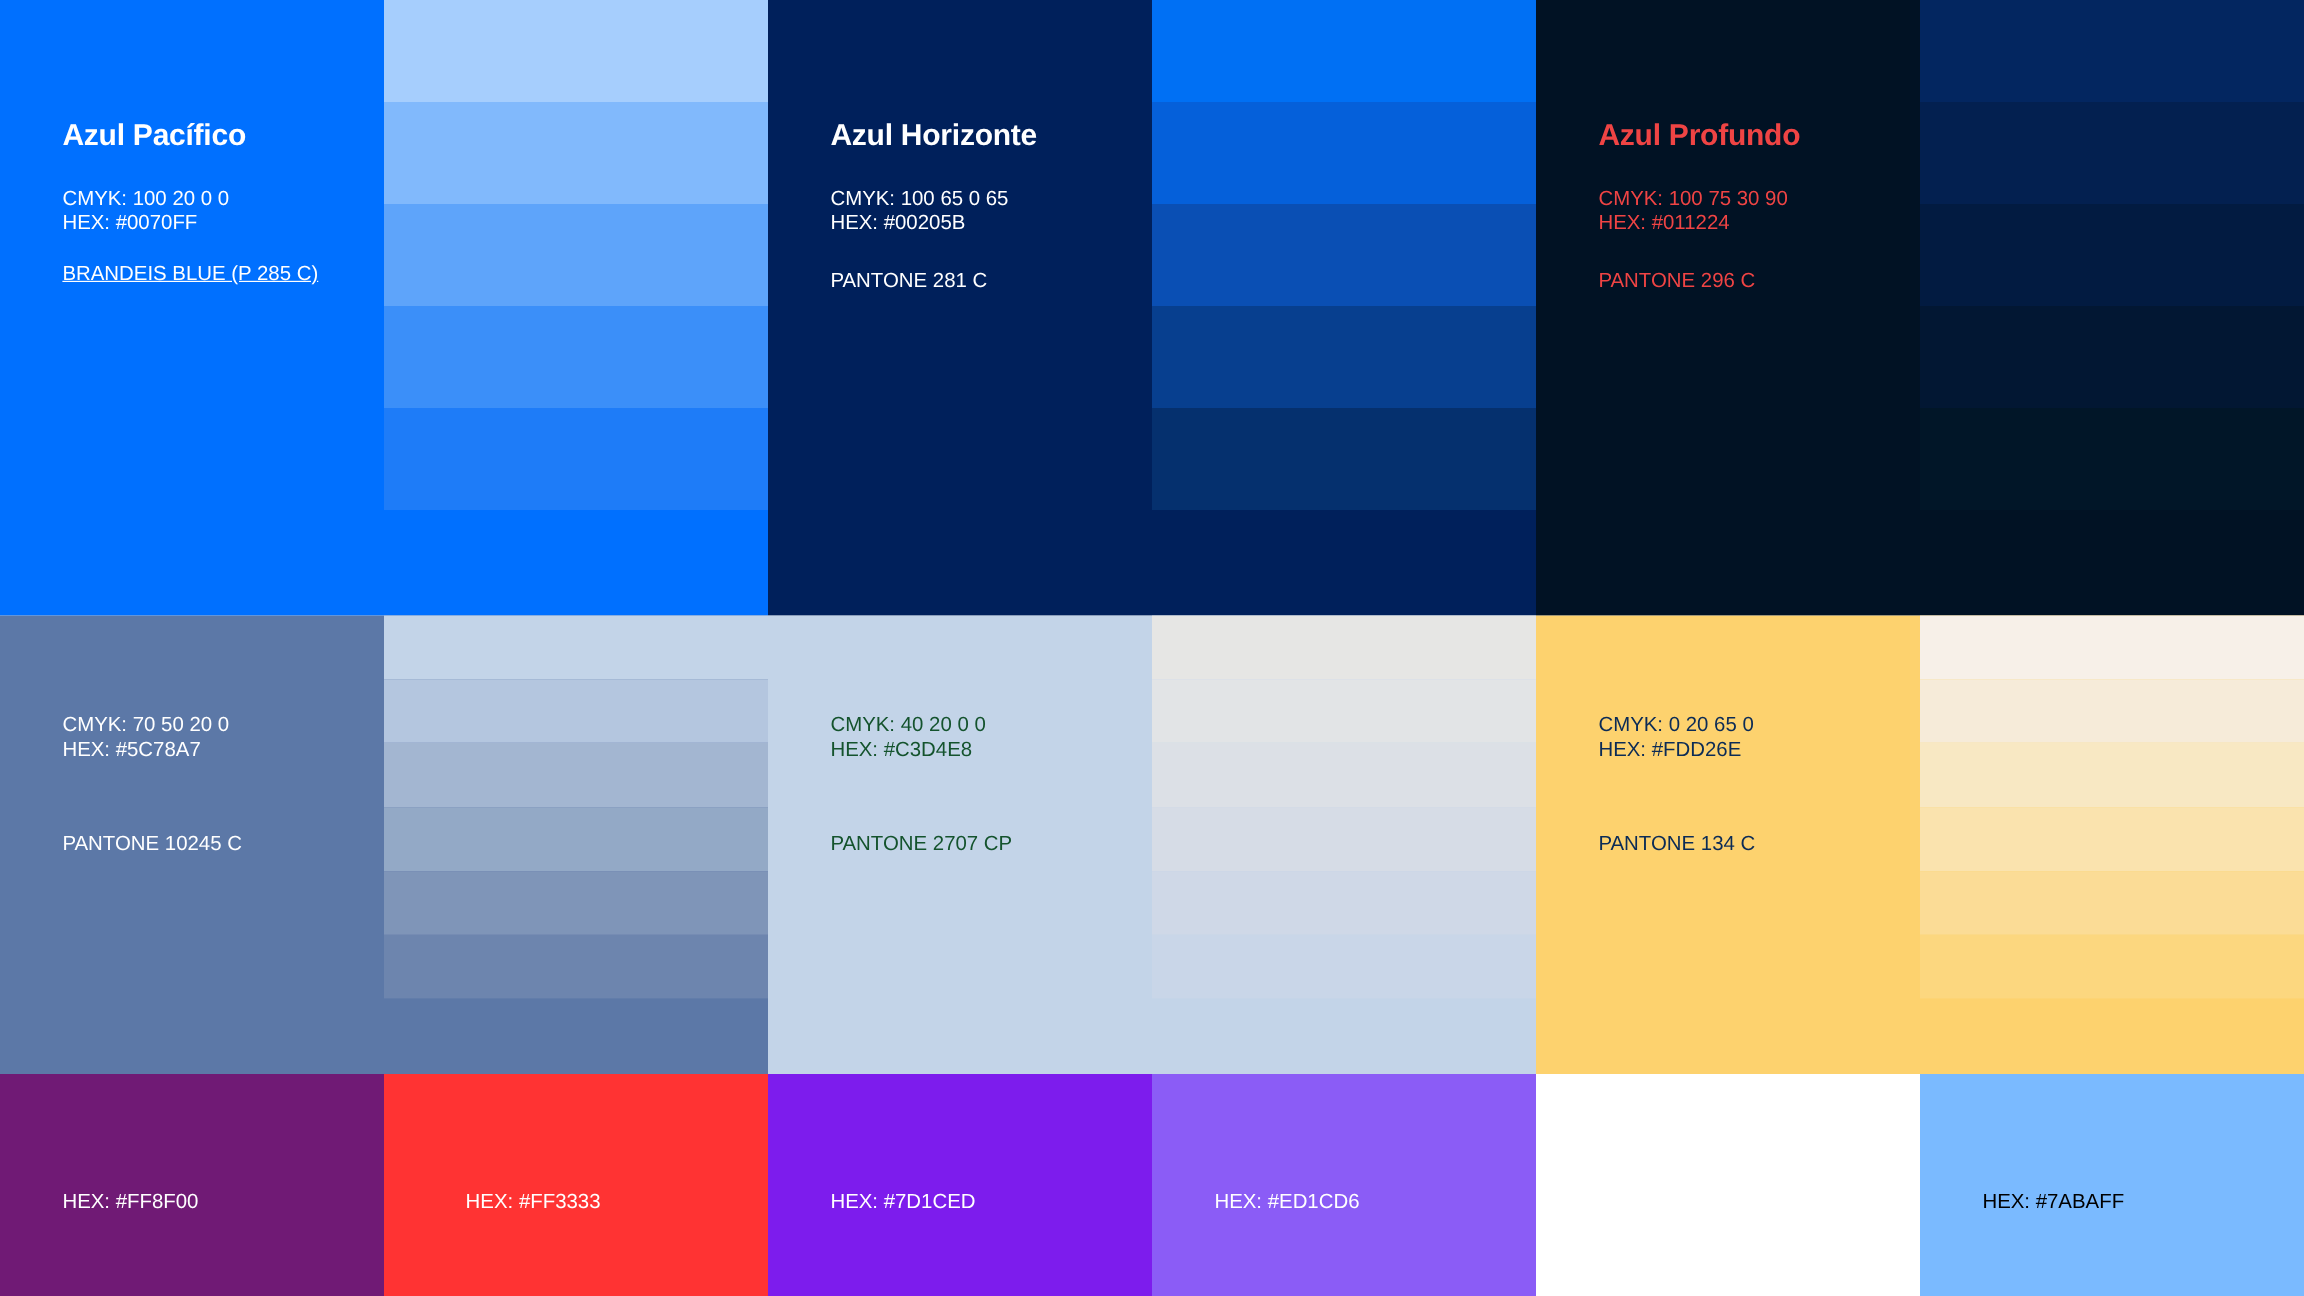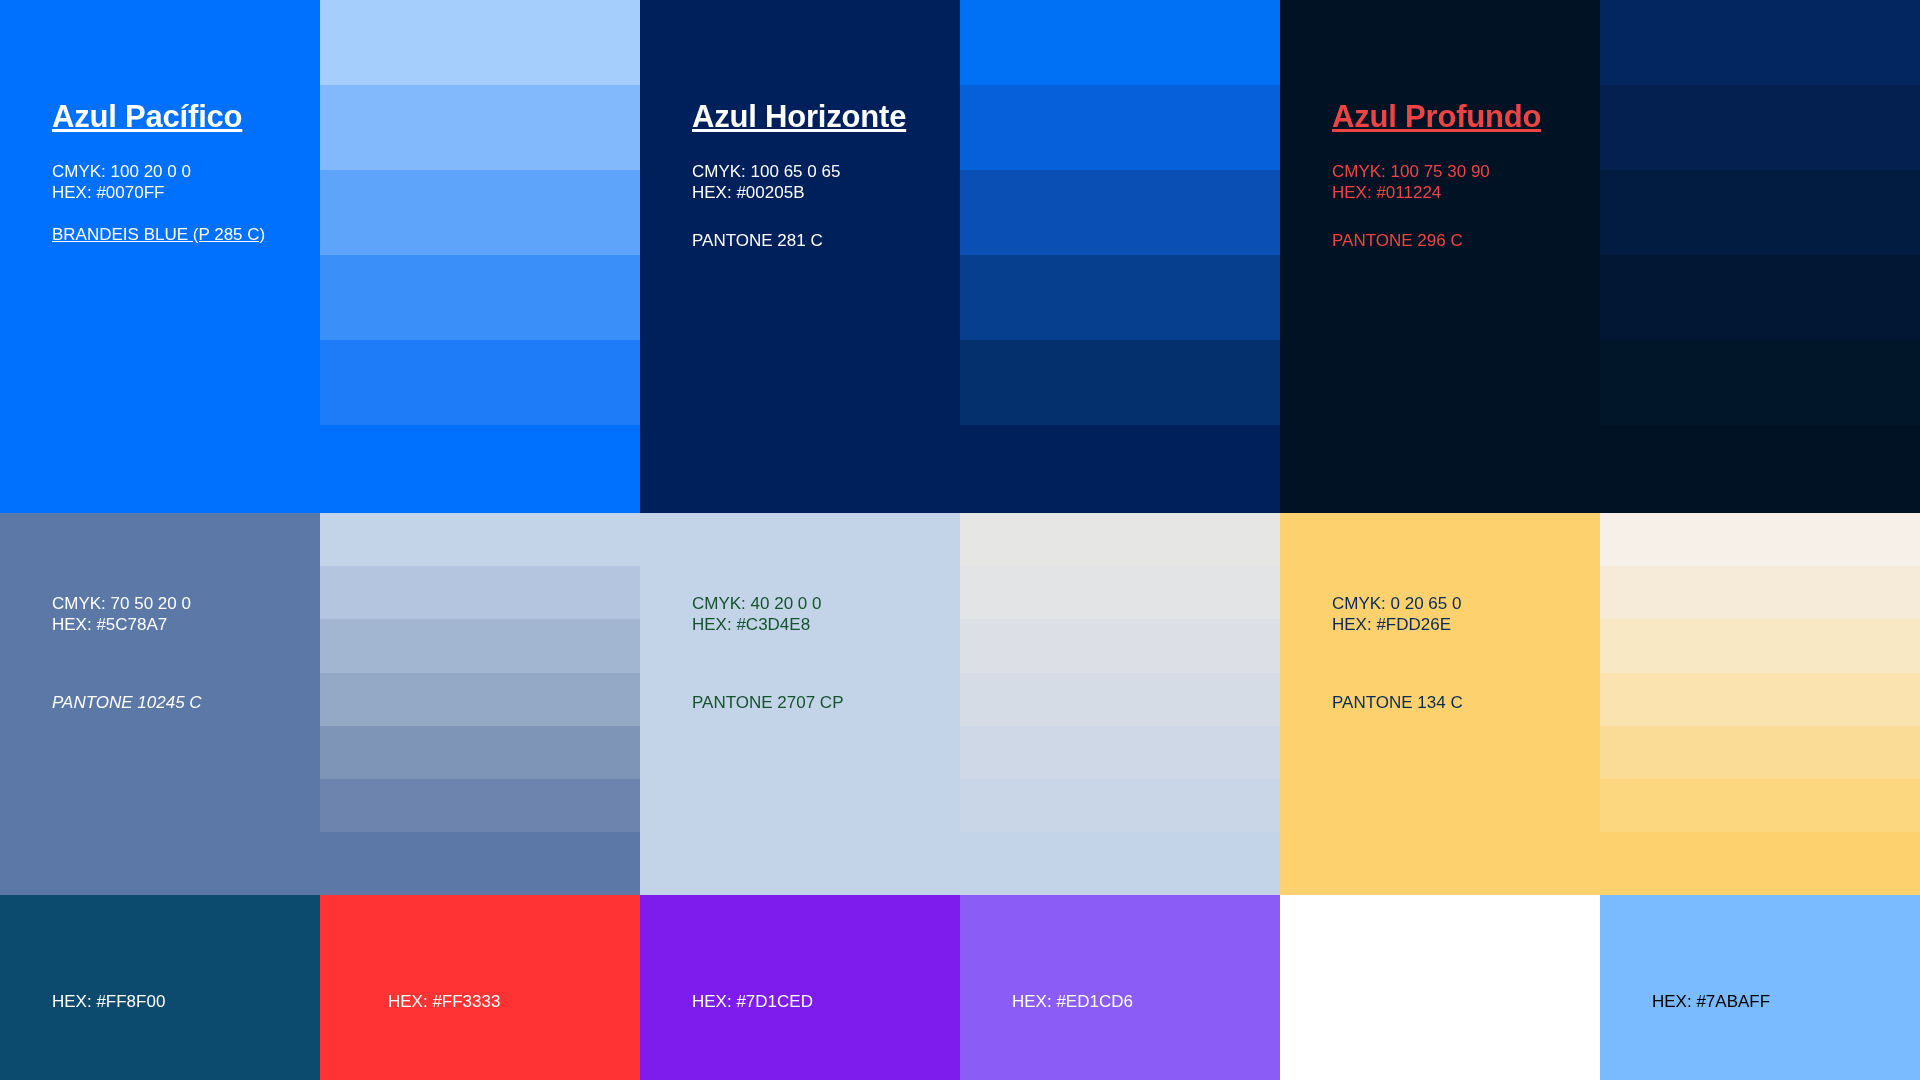--- a/index.html
+++ b/index.html
@@ -28,26 +28,25 @@
     flex-direction:column;
   }
   .tint-band { width:100%; flex:1 1 0; }
 
   .panel-text {
     position:absolute;
     z-index:5;
   }
 
   .panel-title {
-    font-size:31px;
+    font-size:25px;
     font-weight:bold;
     letter-spacing:-0.2px;
     line-height:1.1;
     white-space:nowrap;
-    text-decoration:underline;
   }
 
   .panel-lines {
     font-size:17px;
     line-height:1.22;
     white-space:nowrap;
   }
   .panel-pantone {
     font-size:17px;
     line-height:1.22;
@@ -135,21 +134,21 @@
       <div class="tint-band" style="background: rgb(163, 182, 209);"></div>
       <div class="tint-band" style="background: rgb(147, 169, 198);"></div>
       <div class="tint-band" style="background: rgb(127, 149, 184);"></div>
       <div class="tint-band" style="background: rgb(109, 133, 174);"></div>
     </div>
     <div class="panel-text" style="left: 52px; color: rgb(255, 255, 255); top: 594px;">
       <div class="panel-lines">
         <div>CMYK: 70 50 20 0</div>
         <div>HEX: #5C78A7</div>
       </div>
-      <div class="panel-pantone" style="margin-top: 58px; font-style: italic;">PANTONE 10245 C</div>
+      <div class="panel-pantone" style="margin-top: 58px;">PANTONE 10245 C</div>
     </div>
     <div class="panel" style="left: 640px; top: 513px; width: 640px; height: 382px; background: rgb(195, 212, 232);"></div>
     <div class="tint-strip" style="left: 960px; top: 513px; width: 320px; height: 319px;">
       <div class="tint-band" style="background: rgb(230, 230, 228);"></div>
       <div class="tint-band" style="background: rgb(226, 228, 230);"></div>
       <div class="tint-band" style="background: rgb(220, 224, 230);"></div>
       <div class="tint-band" style="background: rgb(214, 220, 230);"></div>
       <div class="tint-band" style="background: rgb(207, 216, 231);"></div>
       <div class="tint-band" style="background: rgb(201, 214, 232);"></div>
     </div>
@@ -169,21 +168,21 @@
       <div class="tint-band" style="background: rgb(251, 220, 150);"></div>
       <div class="tint-band" style="background: rgb(252, 215, 127);"></div>
     </div>
     <div class="panel-text" style="left: 1332px; color: rgb(11, 43, 86); top: 594px;">
       <div class="panel-lines">
         <div>CMYK: 0 20 65 0</div>
         <div>HEX: #FDD26E</div>
       </div>
       <div class="panel-pantone" style="margin-top: 58px;">PANTONE 134 C</div>
     </div>
-    <div class="accent" style="left: 0px; top: 895px; width: 320px; height: 185px; background: #0c4a6e;">
+    <div class="accent" style="left: 0px; top: 895px; width: 320px; height: 185px; background: #701a75;">
       <div class="accent-label" style="color: rgb(255, 255, 255);">HEX: #FF8F00</div>
     </div>
     <div class="accent" style="left: 320px; top: 895px; width: 320px; height: 185px; background: rgb(255, 51, 51); padding-left: 16px;">
       <div class="accent-label" style="color: rgb(255, 255, 255);">HEX: #FF3333</div>
     </div>
     <div class="accent" style="left: 640px; top: 895px; width: 320px; height: 185px; background: rgb(125, 28, 237);">
       <div class="accent-label" style="color: rgb(255, 255, 255);">HEX: #7D1CED</div>
     </div>
     <div class="accent" style="left: 960px; top: 895px; width: 320px; height: 185px; background: #8b5cf6;">
       <div class="accent-label" style="color: rgb(255, 255, 255);">HEX: #ED1CD6</div>

